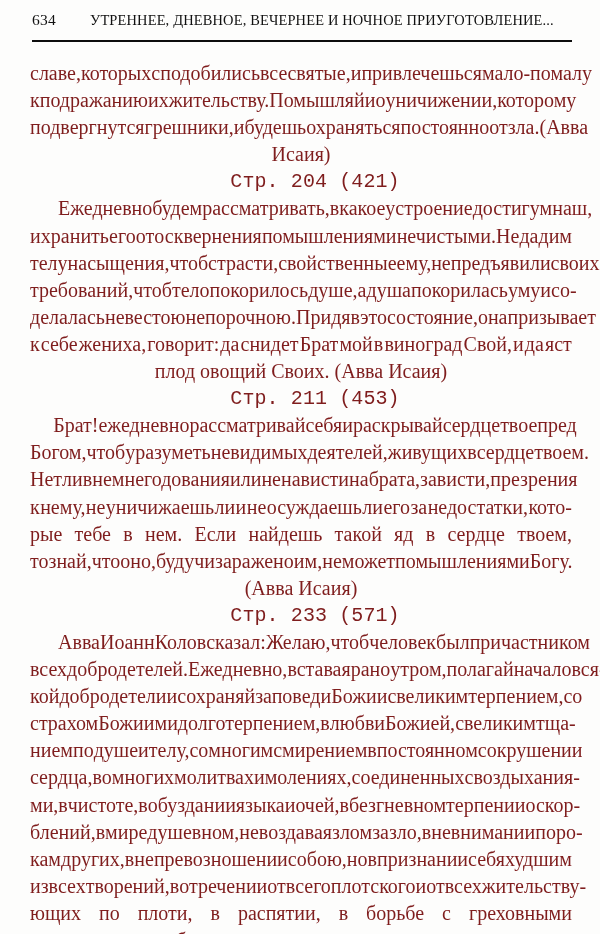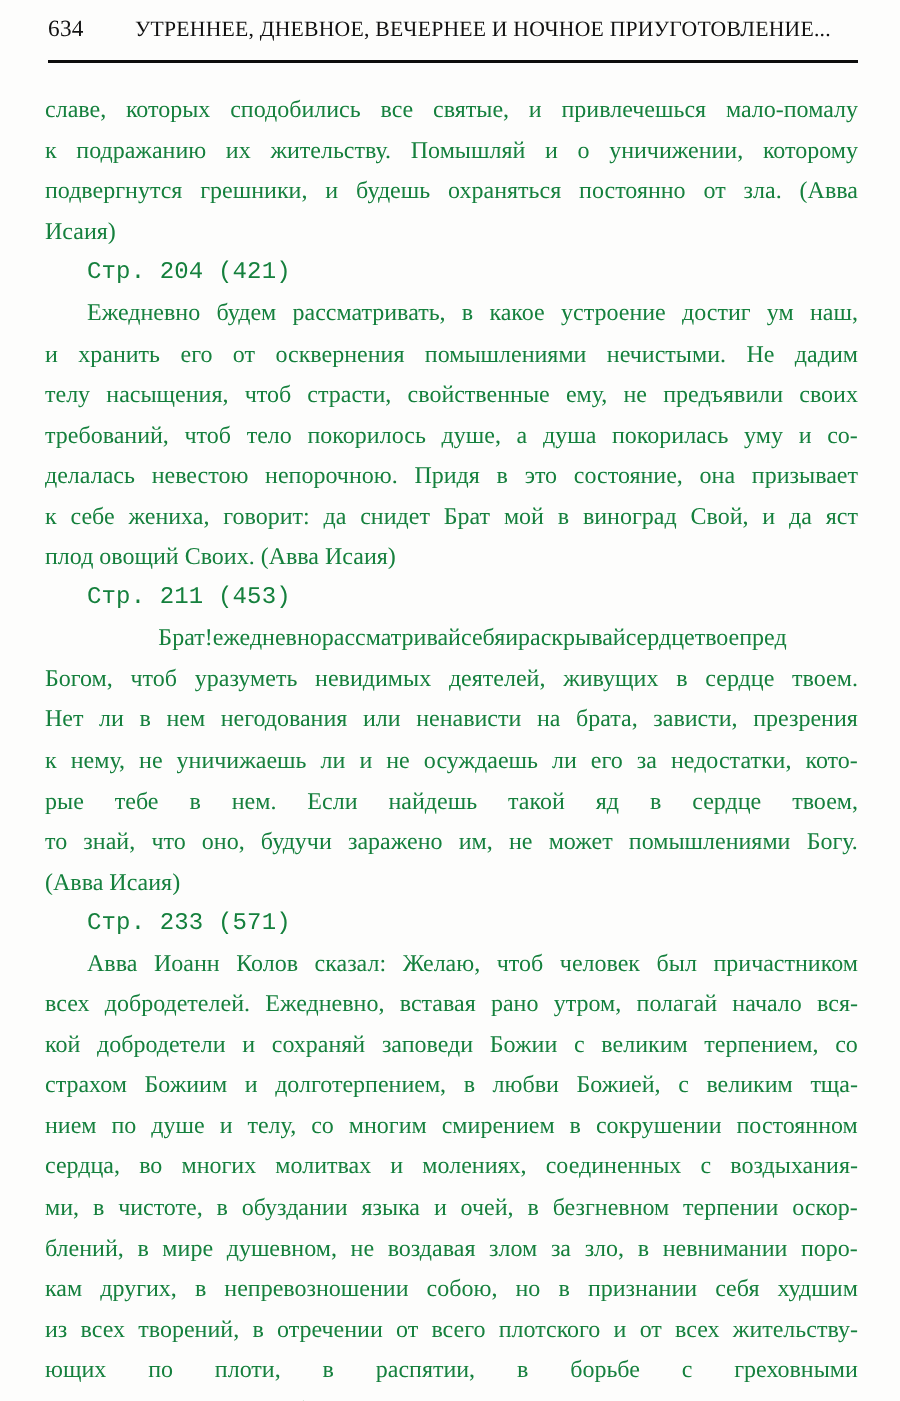--- a/index.html
+++ b/index.html
@@ -56,34 +56,34 @@
   .textblock {
     position: absolute;
     left: 30px;
     top: 60px;
     width: 542px;
   }
   .line {
     display: block;
     height: 27.1px;
     line-height: 27.1px;
-    font-size: 16px;
+    font-size: 20px;
     white-space: nowrap;
     letter-spacing: 0px;
-    color: #15803d;
+    color: #7f1d1d;
   }
   
   .line.j {
     display: flex;
     justify-content: space-between;
     width: 542px;
   }
   .line.j > span { white-space: pre; }
   
-  .line.flush { display: block; }
+  .line.flush { display: block; text-align: center; }
   .line.ref { padding-left: 28px; letter-spacing: 0.1px; font-family: Liberation Mono, monospace; }
 
   
   .page { -webkit-font-smoothing: antialiased; }
 </style>
 </head>
 <body>
 
 <div class="page">
 
@@ -330,22 +330,22 @@
       <div class="line j">
         <span>нием</span>
         <span>по</span>
         <span>душе</span>
         <span>и</span>
         <span>телу,</span>
         <span>со</span>
         <span>многим</span>
         <span>смирением</span>
         <span>в</span>
+        <span>постоянном</span>
         <span>сокрушении</span>
-        <span>постоянном</span>
       </div>
       <div class="line j">
         <span>сердца,</span>
         <span>во</span>
         <span>многих</span>
         <span>молитвах</span>
         <span>и</span>
         <span>молениях,</span>
         <span>соединенных</span>
         <span>с</span>

